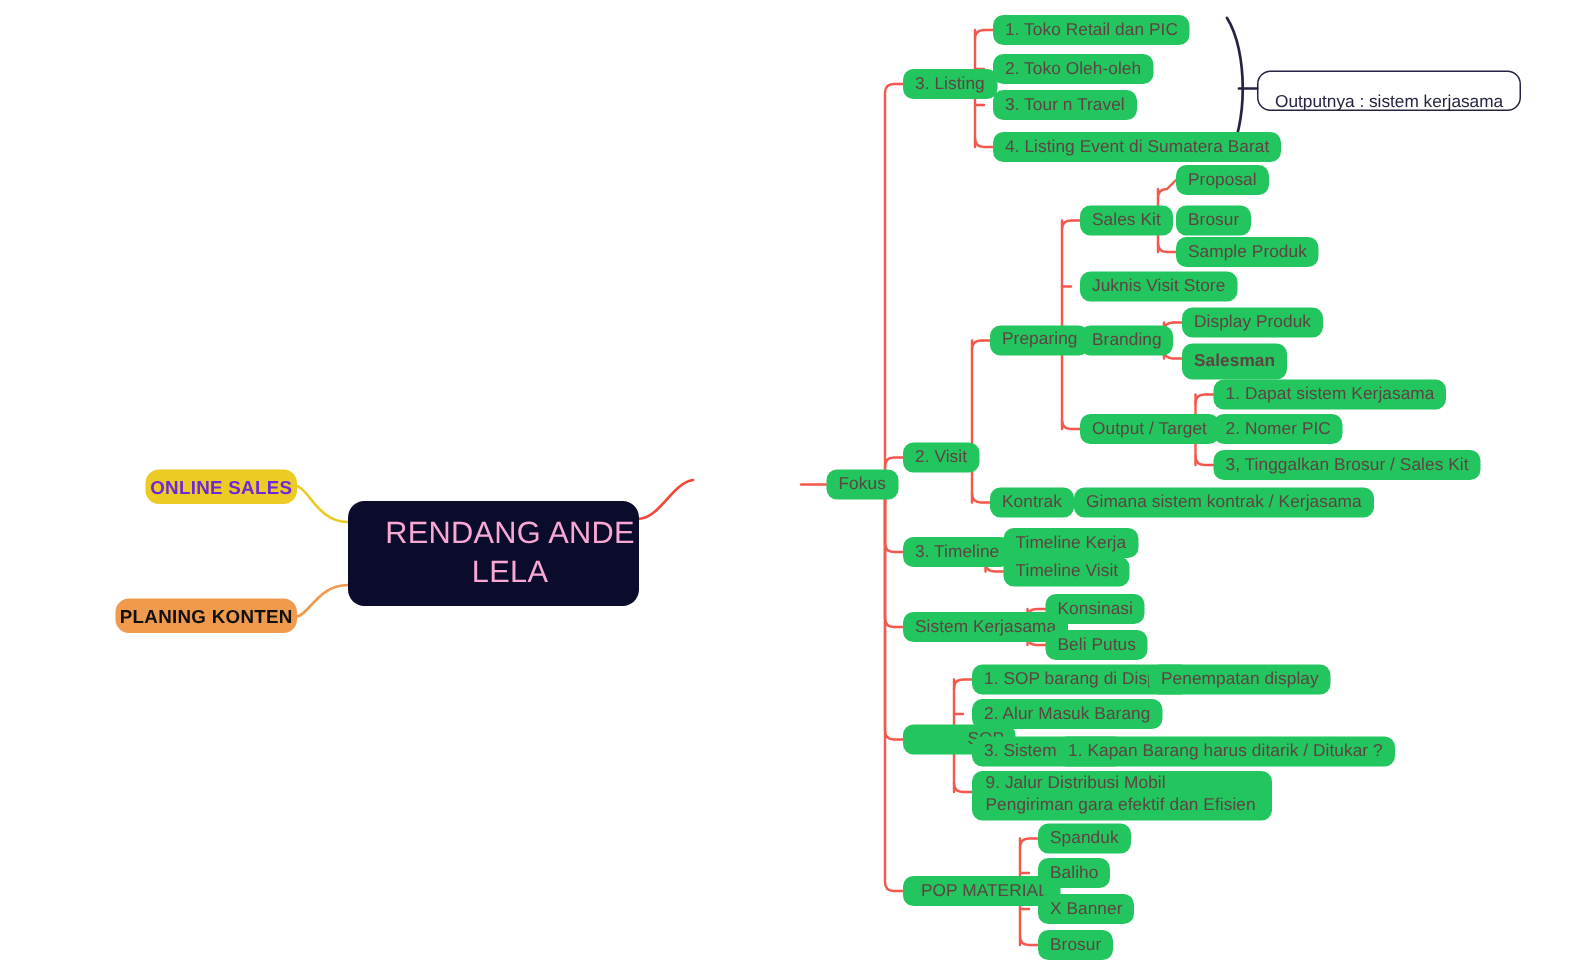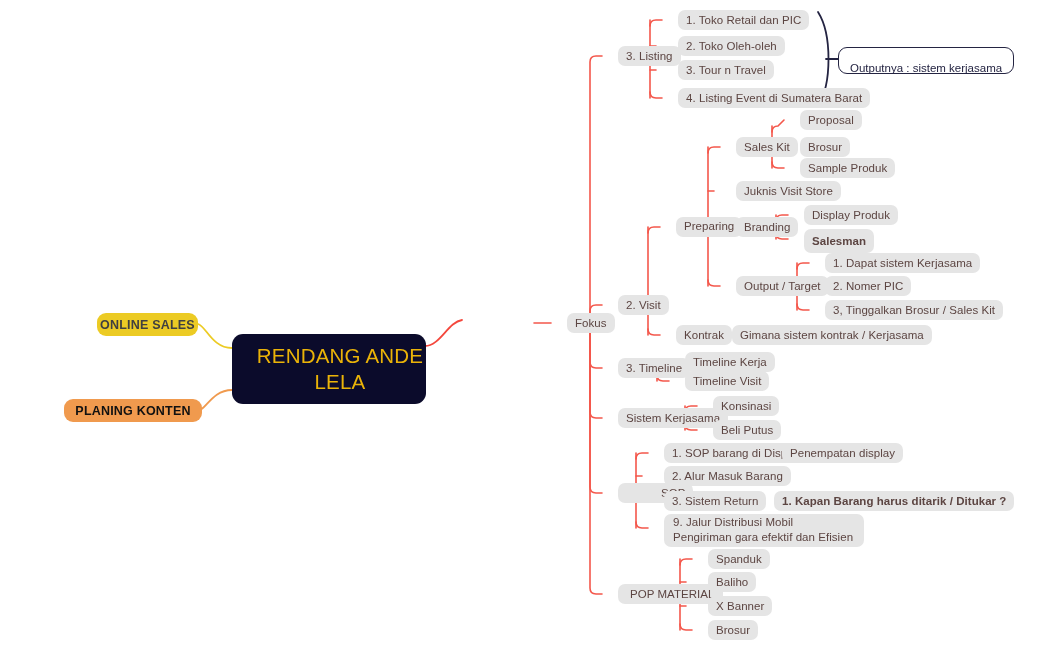--- a/index.html
+++ b/index.html
@@ -18,35 +18,34 @@
     position:absolute;
     box-sizing:border-box;
     display:flex;
     align-items:center;
     justify-content:flex-start;
     white-space:nowrap;
   }
 
   
   .pill{
-    background:#e5e5e5;
+    background:#22c55e;
     color:#5c4542;
     border-radius:7px;
     padding:3px 8px 4px 8px;
     font-size:11.5px;
     line-height:14px;
     letter-spacing:0.05px;
-    margin-left:16px;
   }
   .pill.wrap{white-space:normal;line-height:15px;padding:5px 9px 6px 9px;}
 
   
   .root{
     background:#0b0b2b;
-    color:#eab308;
+    color:#f9a8d4;
     border-radius:11px;
     font-size:20.5px;
     line-height:26px;
     font-weight:400;
     text-align:center;
     justify-content:center;
     white-space:normal;
     letter-spacing:0.2px;
     padding-left:22px;
   }
@@ -60,21 +59,21 @@
     line-height:14px;
     font-weight:700;
     white-space:normal;
     padding:6px 9px;
     letter-spacing:0.1px;
   }
 
   
   .yellowbox{
     background:#eccb24;
-    color:#404040;
+    color:#6d28d9;
     border-radius:9px;
     font-size:12.5px;
     font-weight:700;
     padding:5px 12px;
     justify-content:center;
     letter-spacing:0.2px;
   }
   .orangebox{
     background:#f09a4e;
     color:#111111;
@@ -190,21 +189,21 @@
       <path d="M680 582 L 686 582"></path>
       <path d="M680 606 L 686 606"></path>
       <path d="M680 624 q0 6 6 6 L 692 630"></path>
     </g>
   </svg>
 
   <div class="node yellowbox" style="left:97px;top:313px;width:101px;height:23px;">
     <span>ONLINE SALES</span>
   </div>
 
-  <div class="node orangebox" style="left:64px;top:399px;width:138px;height:23px;">
+  <div class="node orangebox" style="left:77px;top:399px;width:121px;height:23px;">
     <span>PLANING KONTEN</span>
   </div>
 
   <div class="node root" style="left:232px;top:334px;width:194px;height:70px;">
     <span>RENDANG ANDE LELA</span>
   </div>
 
 
   <div class="node pill" style="left:551px;top:313px;height:20px;">
     <span>Fokus</span>
@@ -313,21 +312,21 @@
   </div>
   <div class="node pill" style="left:766px;top:443px;height:20px;">
     <span>Penempatan display</span>
   </div>
   <div class="node pill" style="left:648px;top:466px;height:20px;">
     <span>2. Alur Masuk Barang</span>
   </div>
   <div class="node pill" style="left:648px;top:491px;height:20px;">
     <span>3. Sistem Return</span>
   </div>
-  <div class="node pill" style="left:758px;top:491px;height:20px;font-weight:bold;">
+  <div class="node pill" style="left:704px;top:491px;height:20px;">
     <span>1. Kapan Barang harus ditarik / Ditukar ?</span>
   </div>
   <div class="node pill wrap" style="left:648px;top:514px;width:200px;height:33px;">
     <span>9. Jalur Distribusi Mobil Pengiriman gara efektif dan Efisien</span>
   </div>
 
   <div class="node pill" style="left:602px;top:584px;height:20px;padding-left:12px;">
     <span>POP MATERIAL</span>
   </div>
   <div class="node pill" style="left:692px;top:549px;height:20px;">

